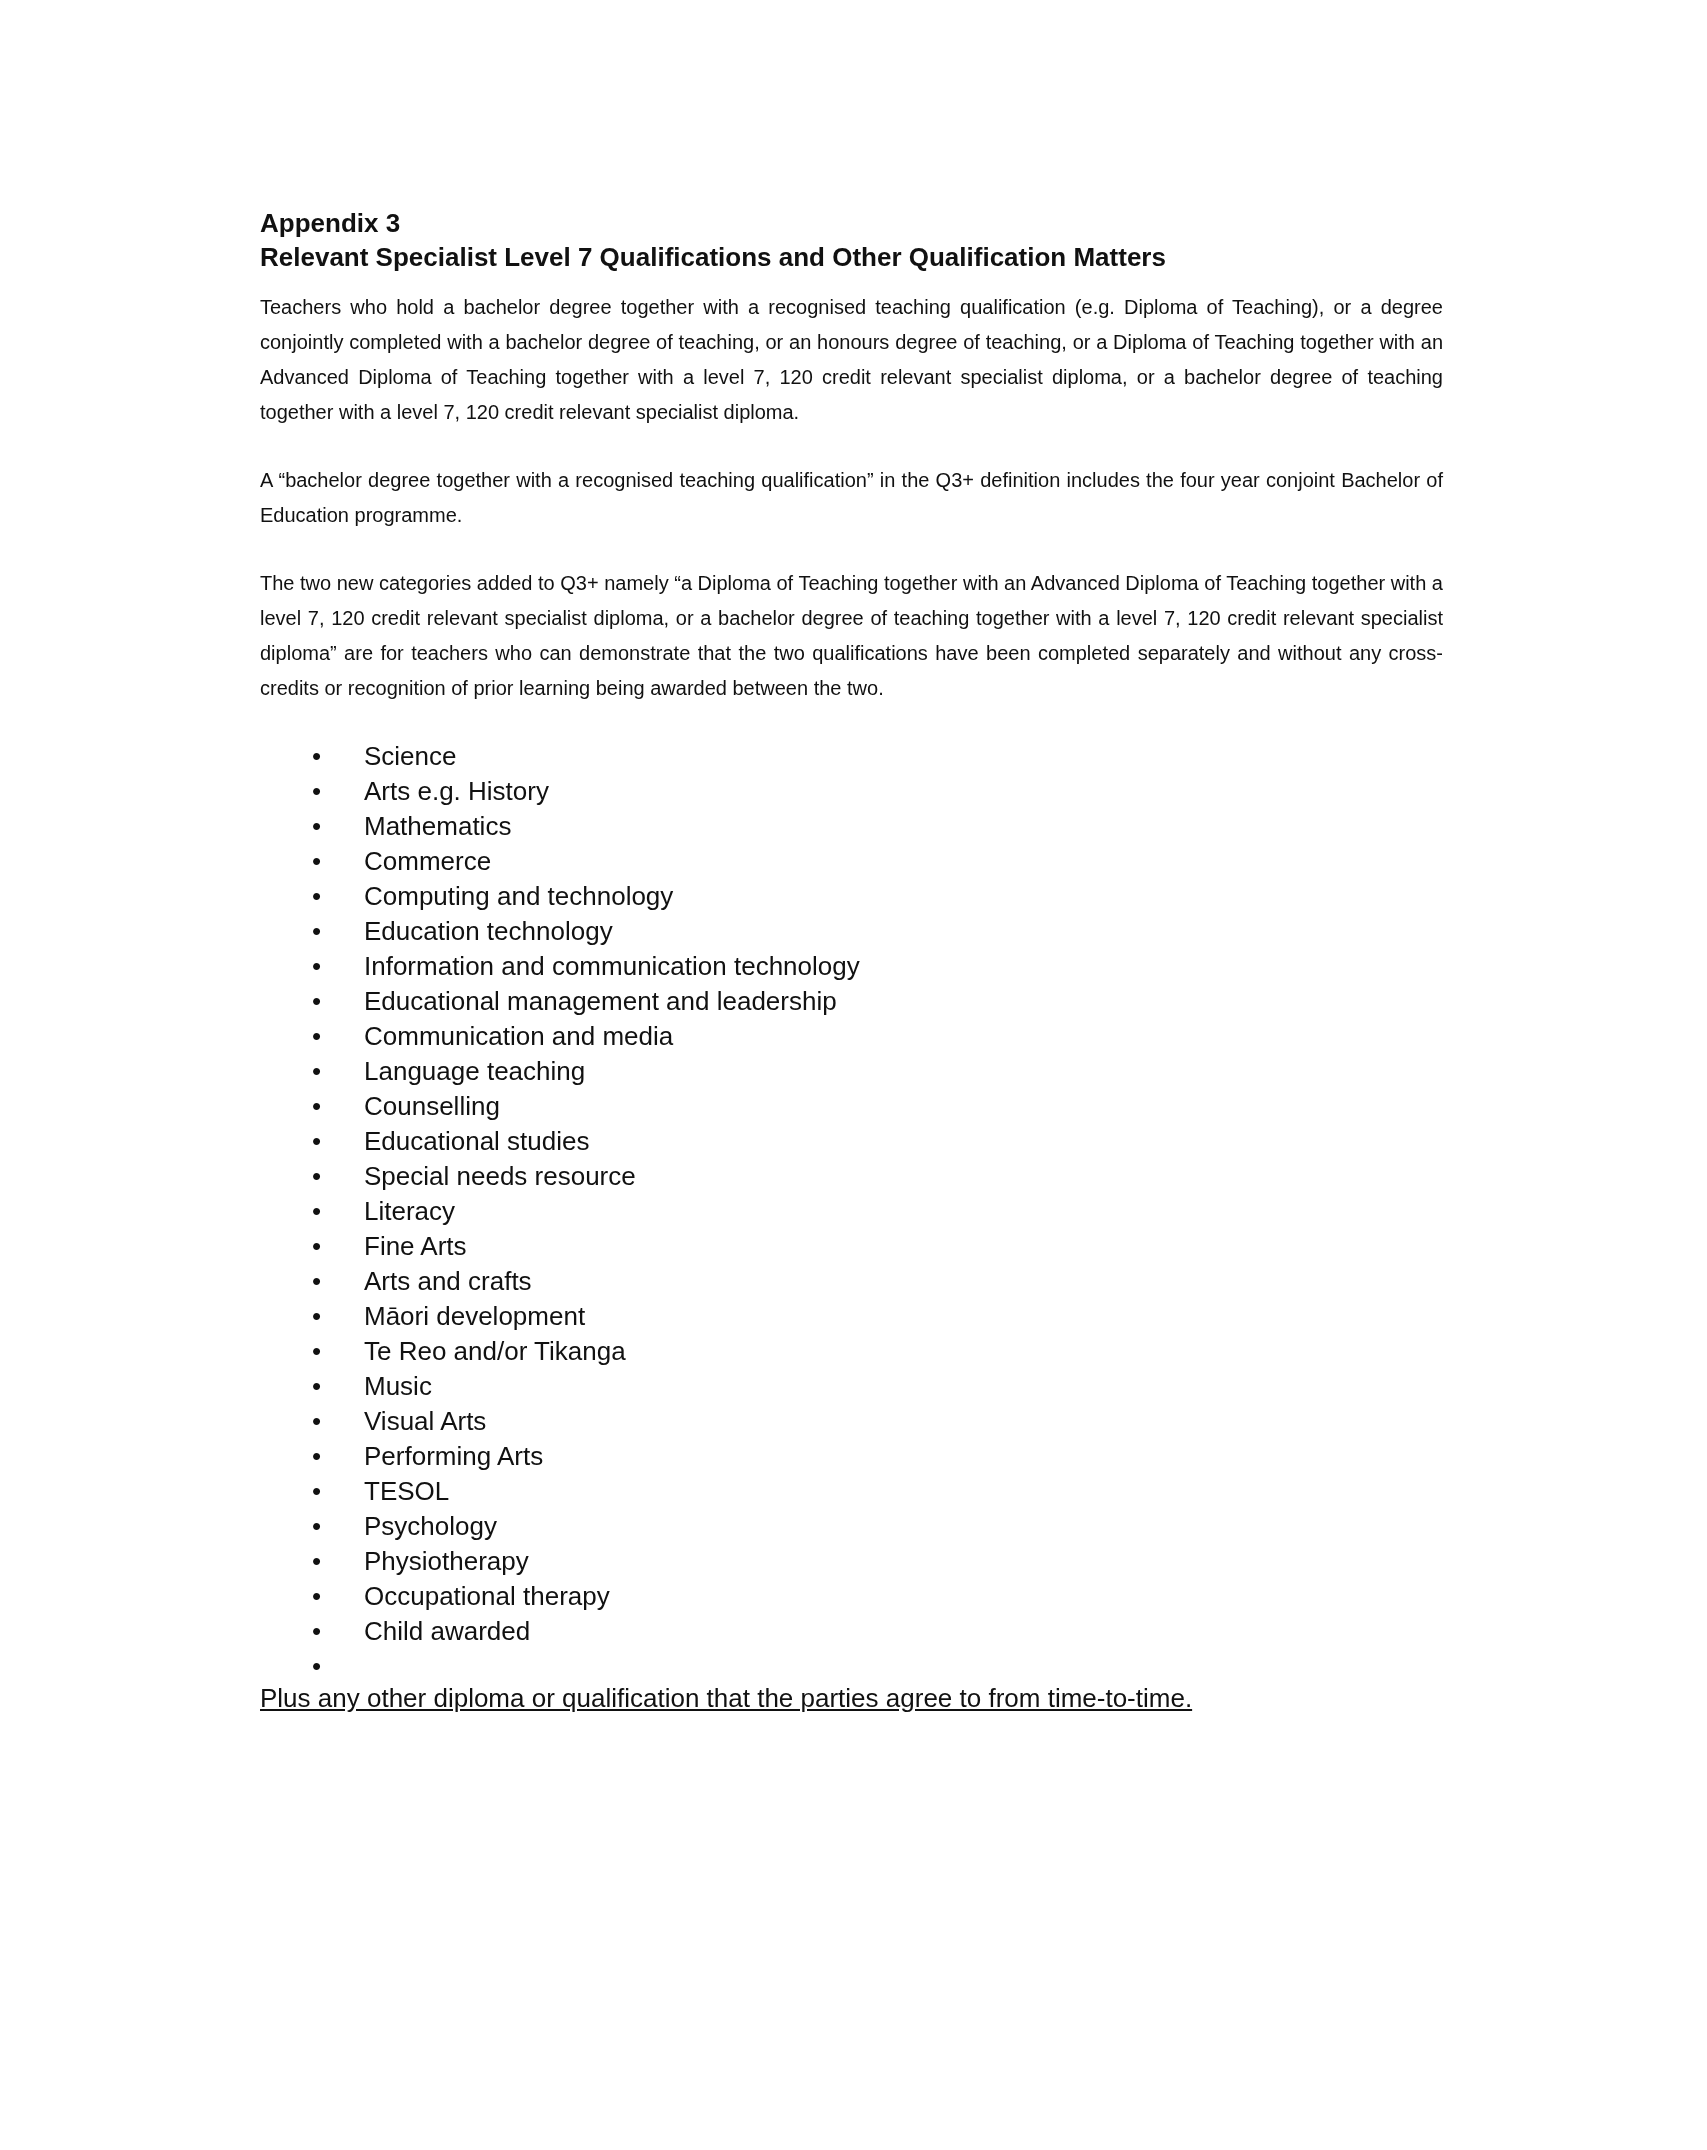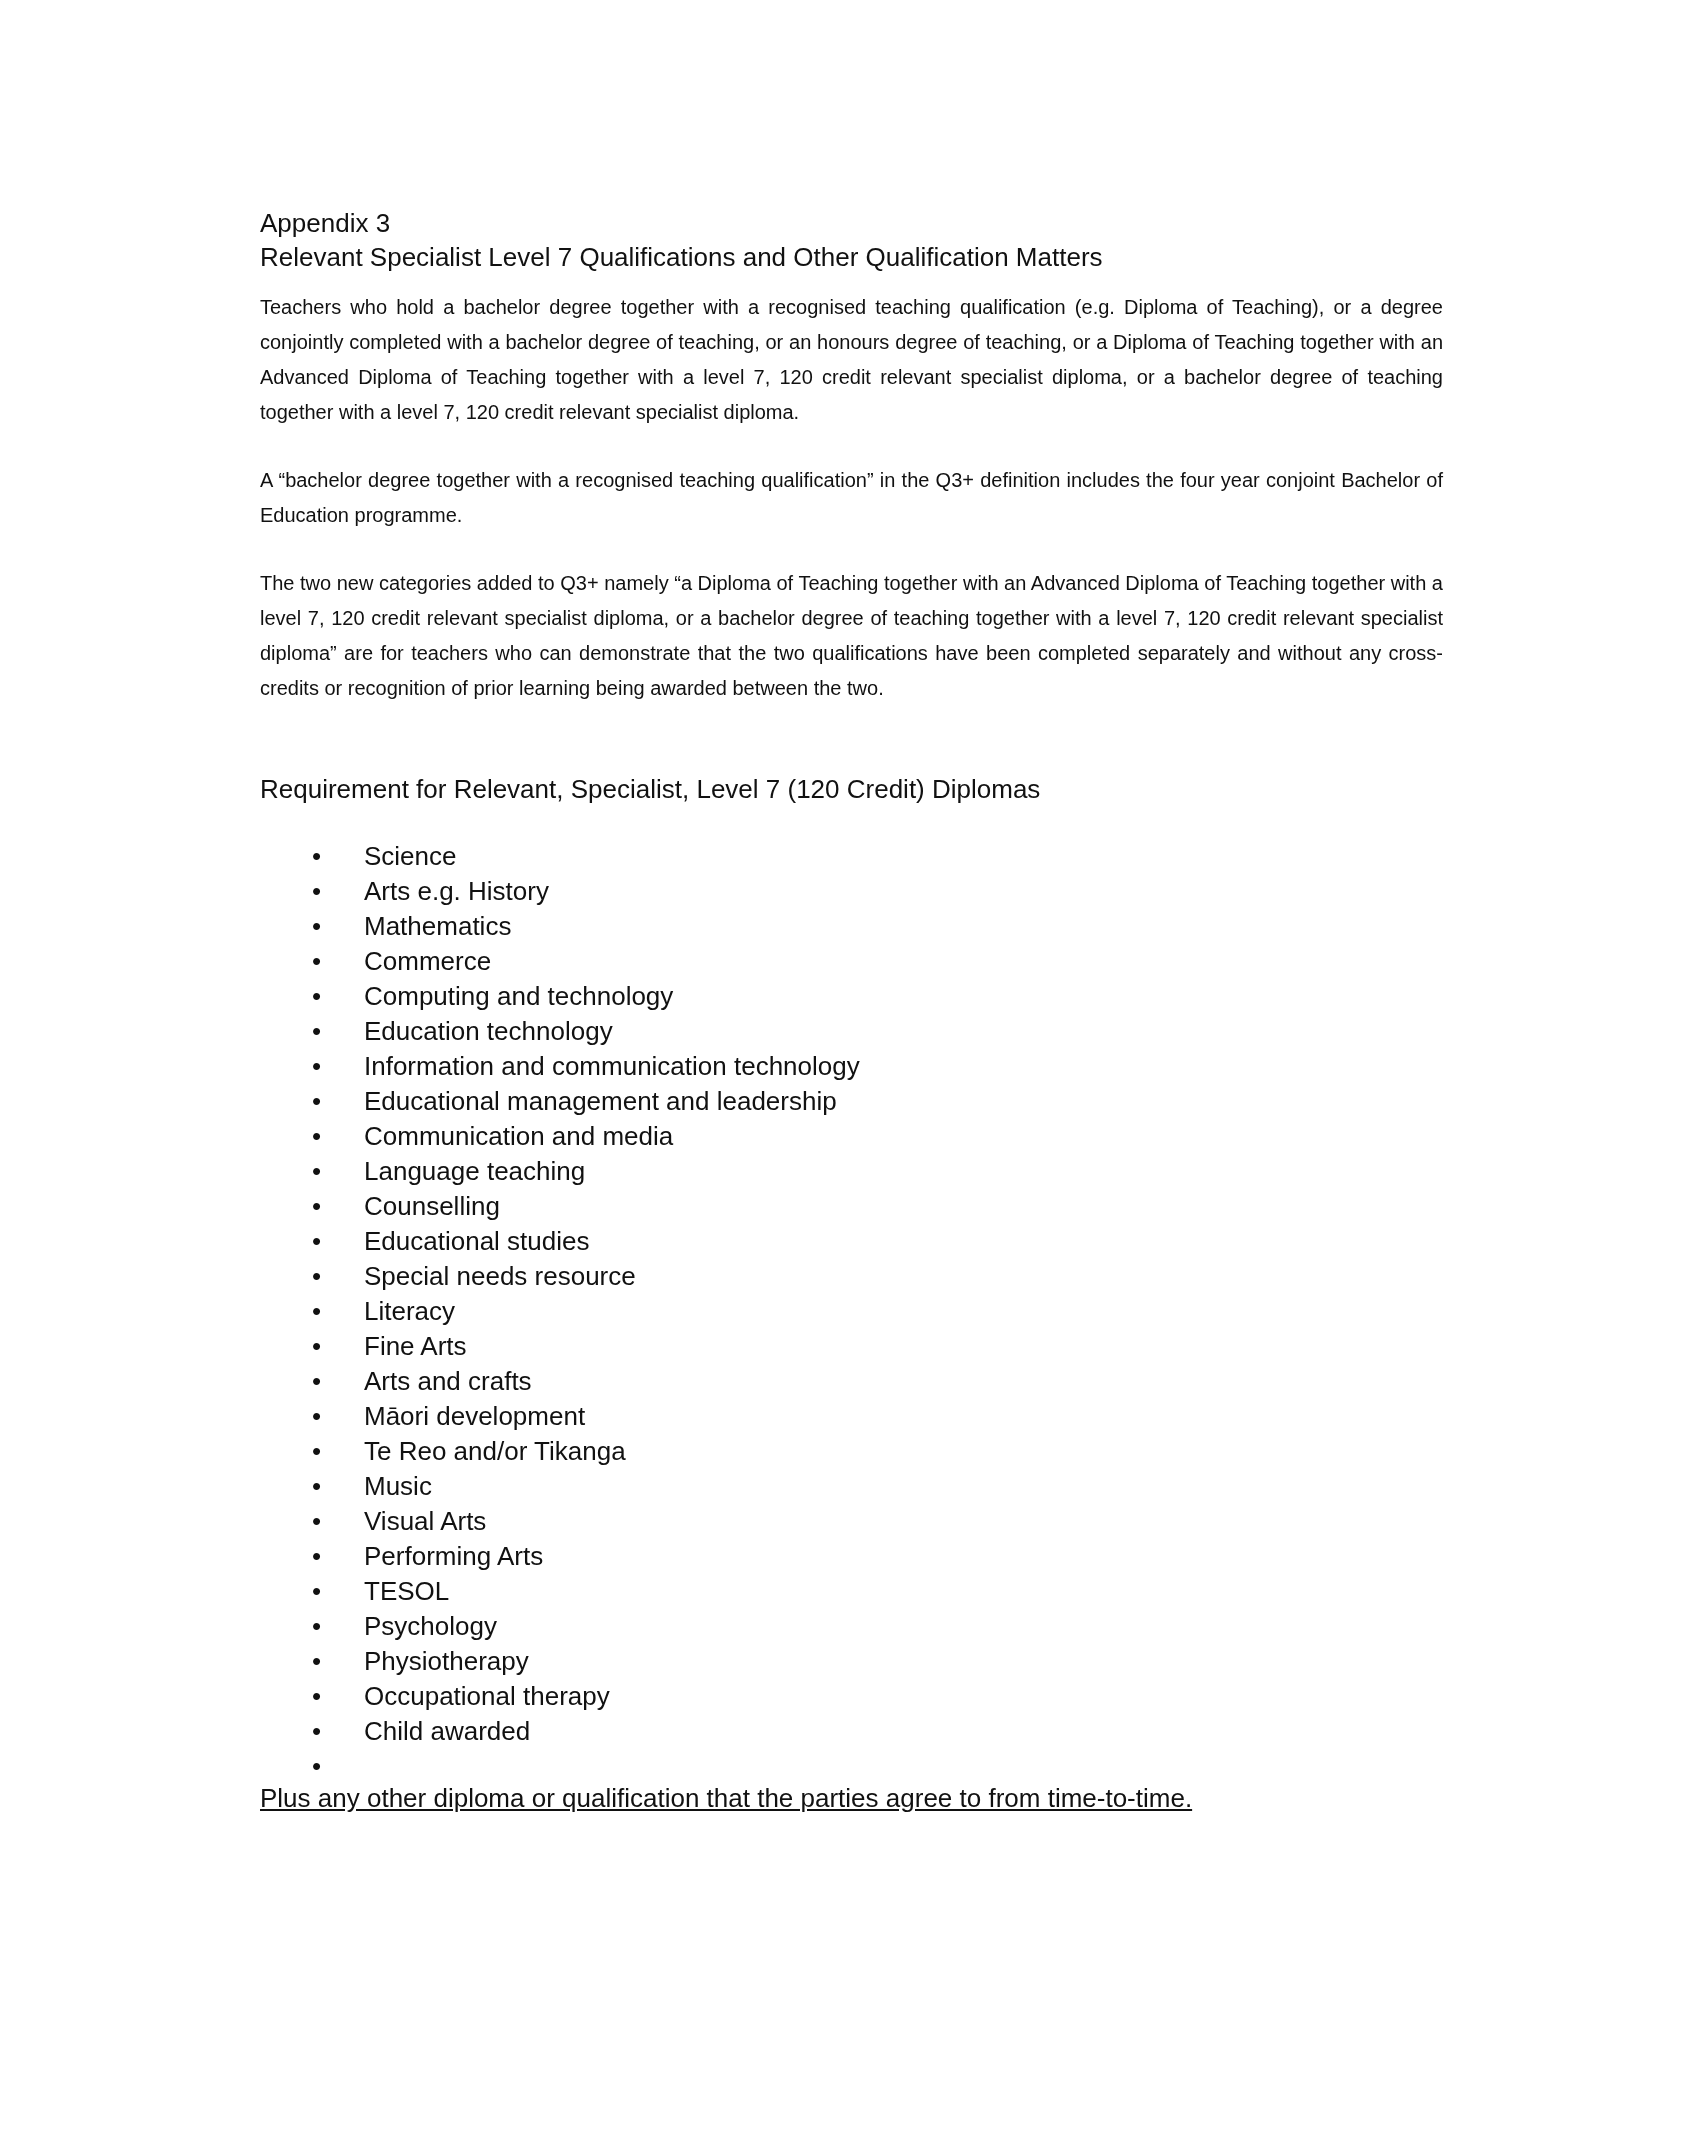--- a/index.html
+++ b/index.html
@@ -15,21 +15,21 @@
       font-family: "Liberation Sans", sans-serif;
       color: #111111;
     }
     .page {
       position: absolute;
       left: 260px;
       top: 206px;
       width: 1200px;
     }
     .h-appendix, .h-title, .h-section {
-      font-weight: normal;
+      font-weight: bold;
       font-size: 26px;
       line-height: 34px;
       margin: 0;
     }
     .h-title { margin-bottom: 16px; }
     .para {
       font-size: 20px;
       line-height: 35px;
       text-align: justify;
       margin: 0 17px 33px 0;
@@ -67,21 +67,20 @@
 <body>
 
 <div class="page">
   <h1 class="h-appendix">Appendix 3</h1>
   <h1 class="h-title">Relevant Specialist Level 7 Qualifications and Other Qualification Matters</h1>
 
   <p class="para">Teachers who hold a bachelor degree together with a recognised teaching qualification (e.g. Diploma of Teaching), or a degree conjointly completed with a bachelor degree of teaching, or an honours degree of teaching, or a Diploma of Teaching together with an Advanced Diploma of Teaching together with a level 7, 120 credit relevant specialist diploma, or a bachelor degree of teaching together with a level 7, 120 credit relevant specialist diploma.</p>
   <p class="para">A “bachelor degree together with a recognised teaching qualification” in the Q3+ definition includes the four year conjoint Bachelor of Education programme.</p>
   <p class="para">The two new categories added to Q3+ namely “a Diploma of Teaching together with an Advanced Diploma of Teaching together with a level 7, 120 credit relevant specialist diploma, or a bachelor degree of teaching together with a level 7, 120 credit relevant specialist diploma” are for teachers who can demonstrate that the two qualifications have been completed separately and without any cross-credits or recognition of prior learning being awarded between the two.</p>
 
-  <h2 class="h-section">Requirement for Relevant, Specialist, Level 7 (120 Credit) Diplomas</h2>
 
   <ul class="fields" id="fields-list">
       <li><span class="bullet">•</span><span>Science</span></li>
       <li><span class="bullet">•</span><span>Arts e.g. History</span></li>
       <li><span class="bullet">•</span><span>Mathematics</span></li>
       <li><span class="bullet">•</span><span>Commerce</span></li>
       <li><span class="bullet">•</span><span>Computing and technology</span></li>
       <li><span class="bullet">•</span><span>Education technology</span></li>
       <li><span class="bullet">•</span><span>Information and communication technology</span></li>
       <li><span class="bullet">•</span><span>Educational management and leadership</span></li>

